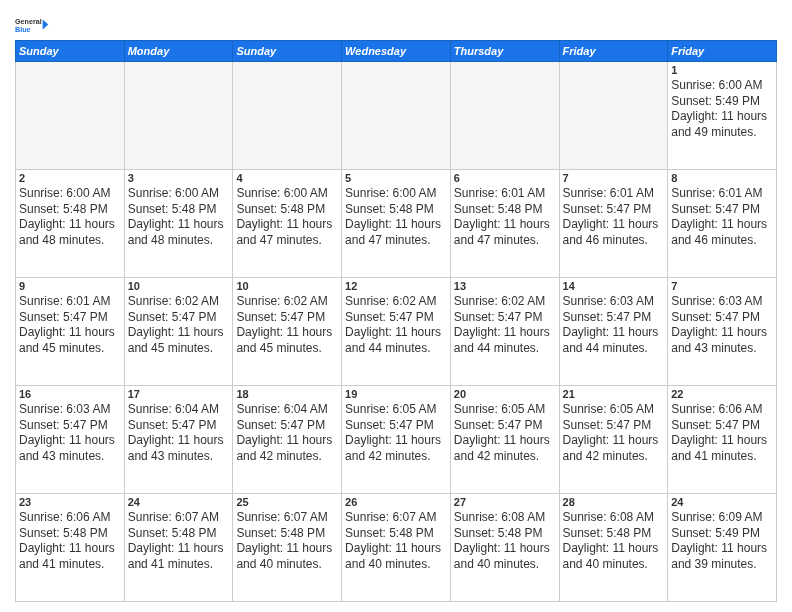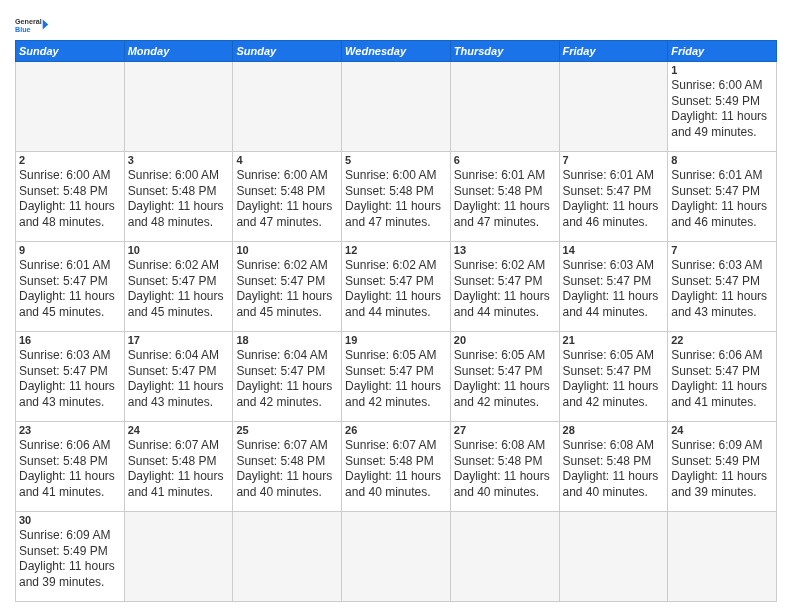--- a/index.html
+++ b/index.html
@@ -244,27 +244,15 @@
           </td>
           <td>
             <div class="day-number">28</div>
             <div class="day-info">Sunrise: 6:08 AM<br>Sunset: 5:48 PM<br>Daylight: 11 hours and 40 minutes.</div>
           </td>
           <td>
             <div class="day-number">24</div>
             <div class="day-info">Sunrise: 6:09 AM<br>Sunset: 5:49 PM<br>Daylight: 11 hours and 39 minutes.</div>
           </td>
         </tr>
-        <tr class="last-row">
-          <td>
-            <div class="day-number">30</div>
-            <div class="day-info">Sunrise: 6:09 AM<br>Sunset: 5:49 PM<br>Daylight: 11 hours and 39 minutes.</div>
-          </td>
-          <td class="empty"></td>
-          <td class="empty"></td>
-          <td class="empty"></td>
-          <td class="empty"></td>
-          <td class="empty"></td>
-          <td class="empty"></td>
-        </tr>
       </tbody>
   </table>
 </div>
 
 </body></html>

